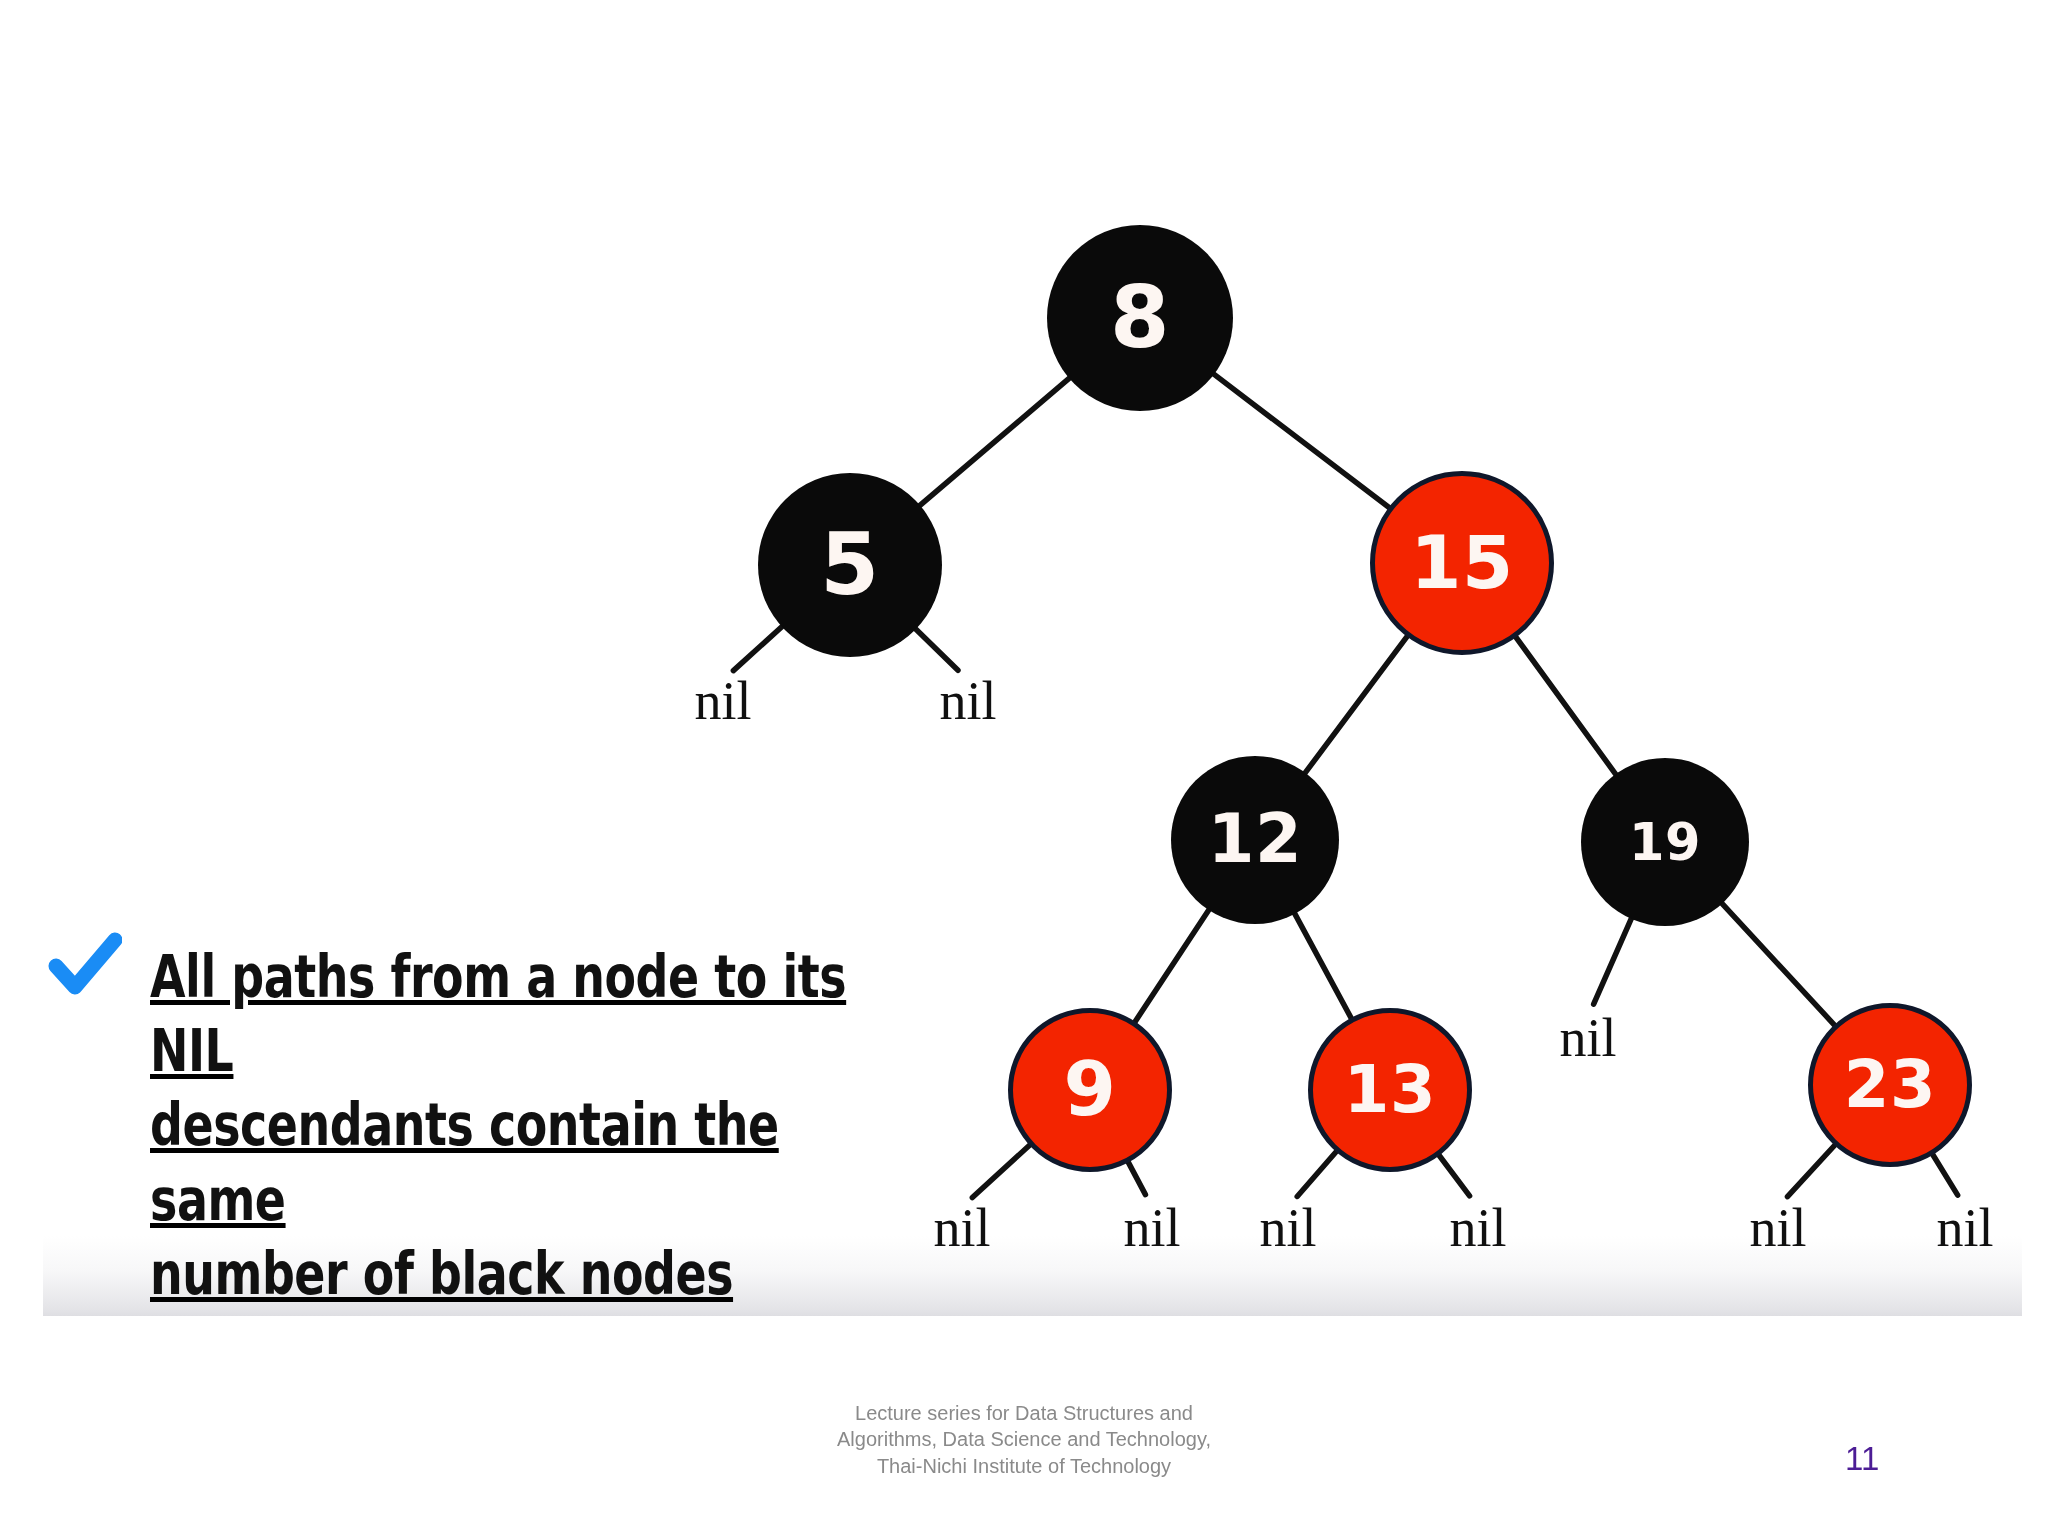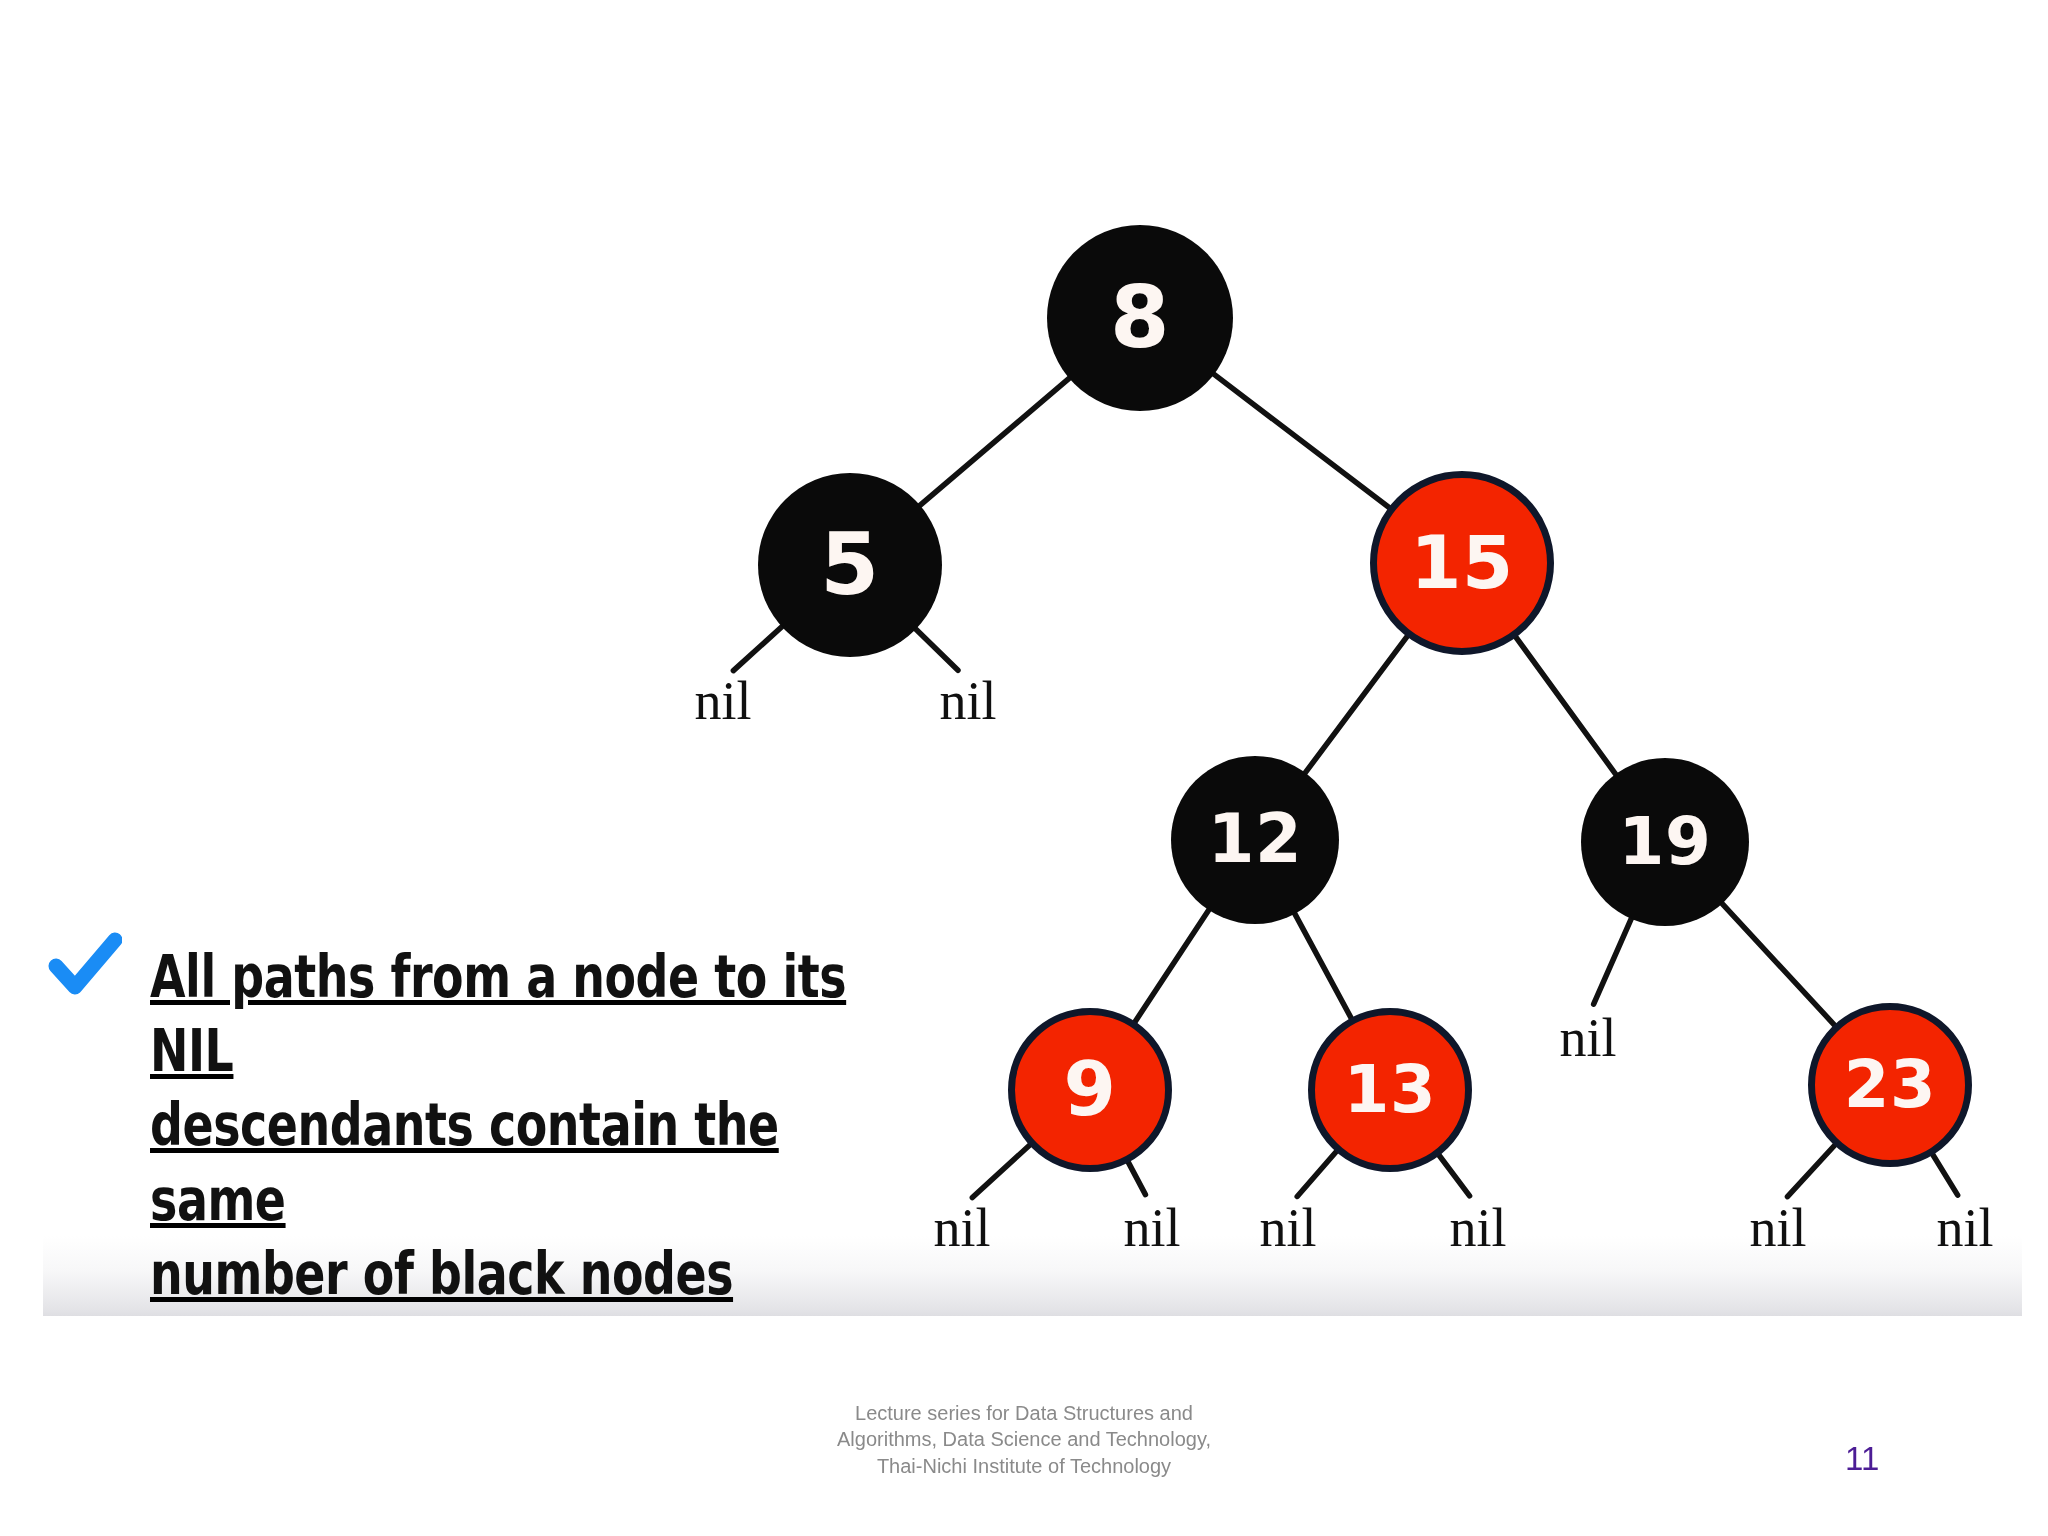--- a/index.html
+++ b/index.html
@@ -53,21 +53,21 @@
     font-weight: 700;
     line-height: 1;
     letter-spacing: 0.5px;
     box-sizing: border-box;
   }
   .node.black {
     background: #0a0a0a;
   }
   .node.red {
     background: #f32400;
-    border: 7px solid #0f172a;
+    border: 5px solid #0f172a;
   }
 
   
   .nil {
     position: absolute;
     color: #101010;
     font-family: Liberation Serif, serif;
     font-weight: 400;
     font-size: 54px;
     line-height: 1;
@@ -154,21 +154,21 @@
       <line x1="1435.6830174805568" y1="1150.7376482411948" x2="1469.5847073062132" y2="1195.811485850306" stroke="#111111" stroke-width="5.5" stroke-linecap="round"></line>
       <line x1="1838.603381755953" y1="1140.985602015837" x2="1787.4677980975875" y2="1196.6868627865563" stroke="#111111" stroke-width="5.5" stroke-linecap="round"></line>
       <line x1="1929.8017908391153" y1="1149.7442464316275" x2="1957.6680911612157" y2="1195.0734282889107" stroke="#111111" stroke-width="5.5" stroke-linecap="round"></line>
     </svg>
 
   <div id="nodes-layer">
       <div class="node black" style="left: 1047px; top: 225px; width: 186px; height: 186px; font-size: 85.56px;">8</div>
       <div class="node black" style="left: 758px; top: 473px; width: 184px; height: 184px; font-size: 84.64px;">5</div>
       <div class="node red" style="left: 1370px; top: 471px; width: 184px; height: 184px; font-size: 73.6px;">15</div>
       <div class="node black" style="left: 1171px; top: 756px; width: 168px; height: 168px; font-size: 67.2px;">12</div>
-      <div class="node black" style="left: 1581px; top: 758px; width: 168px; height: 168px; font-size: 66px; text-align: right;">19</div>
+      <div class="node black" style="left: 1581px; top: 758px; width: 168px; height: 168px; font-size: 51px; text-align: right;">19</div>
       <div class="node red" style="left: 1008px; top: 1008px; width: 164px; height: 164px; font-size: 75.44px;">9</div>
       <div class="node red" style="left: 1308px; top: 1008px; width: 164px; height: 164px; font-size: 65.6px;">13</div>
       <div class="node red" style="left: 1808px; top: 1003px; width: 164px; height: 164px; font-size: 65.6px;">23</div>
     </div>
   <div id="nil-layer">
       <div class="nil" style="left: 723px; top: 674px;">nil</div>
       <div class="nil" style="left: 968px; top: 674px;">nil</div>
       <div class="nil" style="left: 1588px; top: 1011px;">nil</div>
       <div class="nil" style="left: 962px; top: 1201px;">nil</div>
       <div class="nil" style="left: 1152px; top: 1201px;">nil</div>

